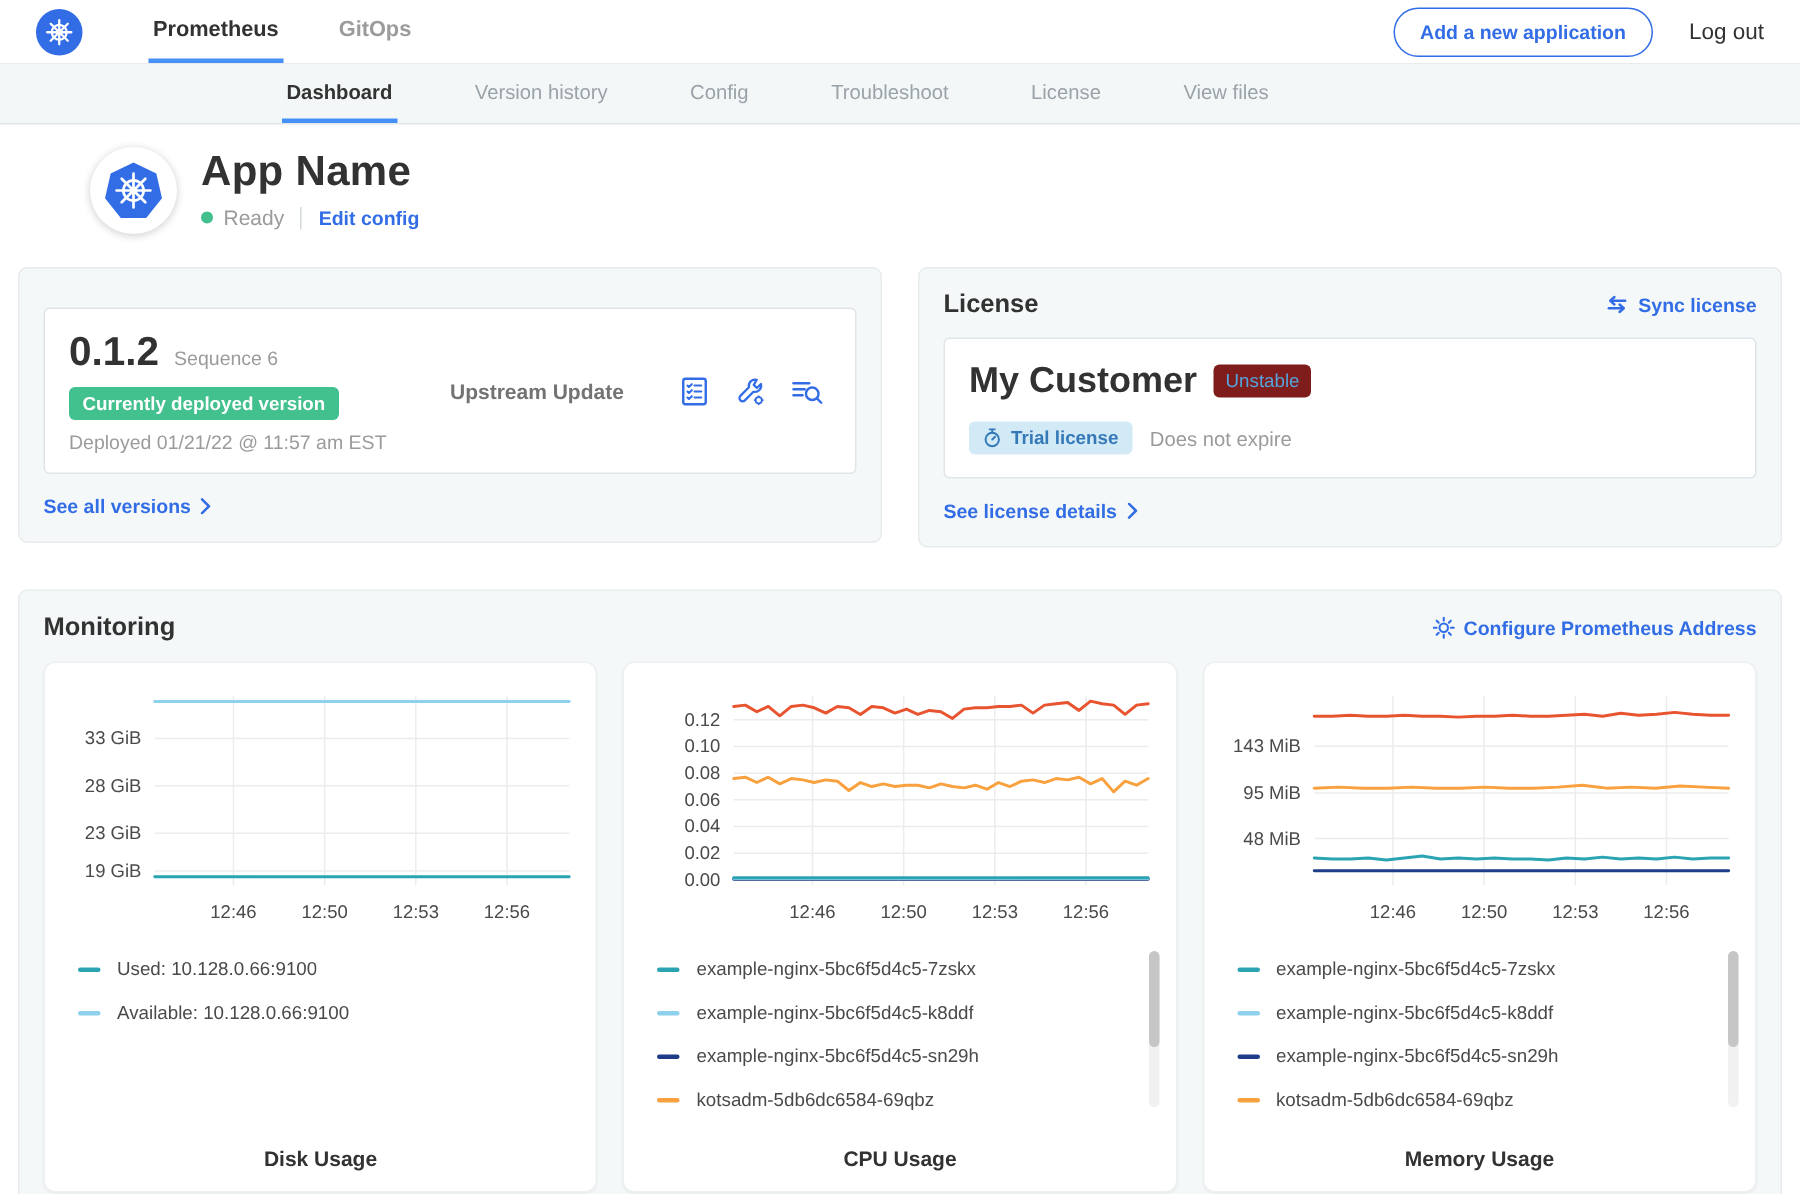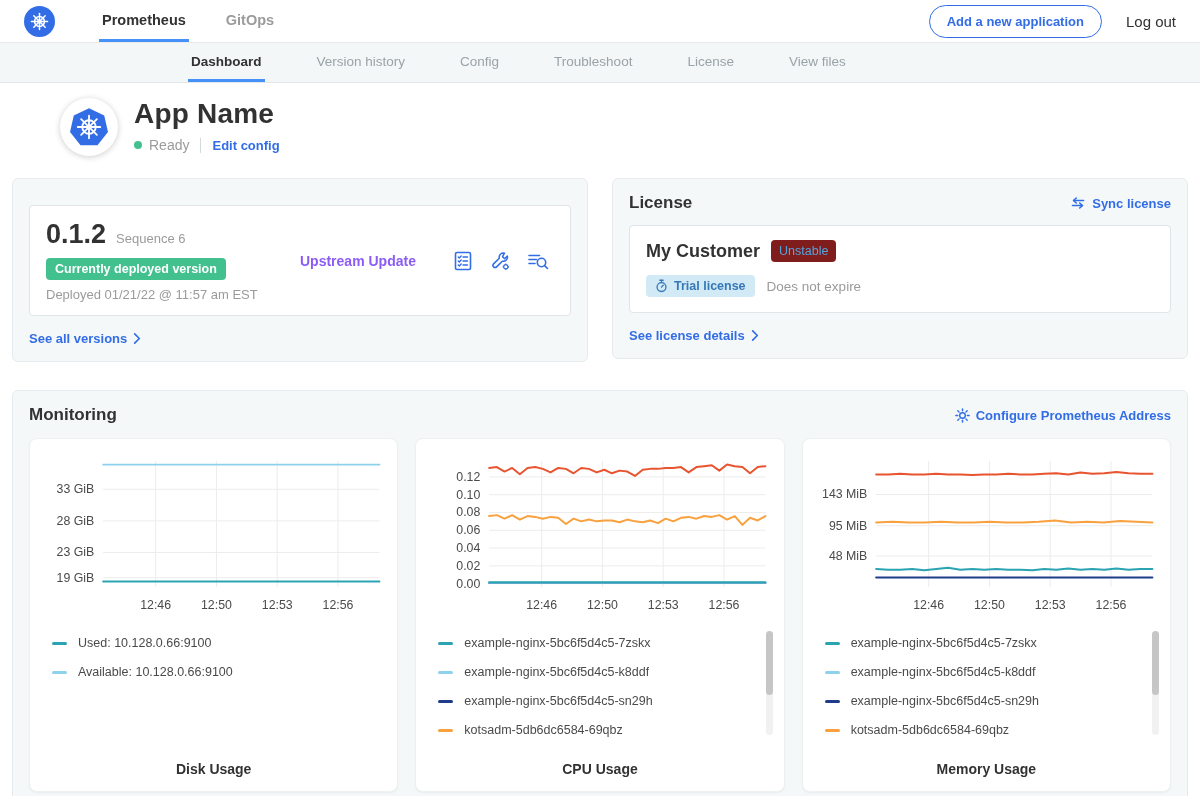--- a/index.html
+++ b/index.html
@@ -42,28 +42,28 @@
   .panel-actions { margin-left:auto; display:flex; gap:24px; align-items:center; }
   .inner-card { background:#fff; border:1px solid #dfe5e8; border-radius:4px; margin-top:12px; }
 
   .version-panel { width:576px; flex:none; }
   .v-body { padding:13px 16px; display:flex; align-items:center; }
   .v-left { width:248px; flex:none; }
   .v-number { display:flex; align-items:baseline; gap:10px; font-size:27px; font-weight:bold; }
   .v-seq { font-size:13px; color:#9b9b9b; font-weight:normal; }
   .deployed-badge { display:inline-block; background:#42c08e; color:#fff; font-weight:bold; font-size:12.5px; padding:4px 9px; border-radius:4px; margin:8px 0 7px; }
   .deploy-date { font-size:13px; color:#9b9b9b; }
-  .v-source { flex:1; color:#8b5cf6; font-weight:bold; font-size:14px; padding-left:6px; }
+  .v-source { flex:1; color:#737373; font-weight:bold; font-size:14px; padding-left:6px; }
   .v-icons { display:flex; gap:15px; color:#326de6; align-items:center; padding-right:4px; }
   .panel-footer { margin-top:13px; }
 
   .license-panel { flex:1; }
   .lic-body { padding:14px 16px 15px; }
   .lic-row1 { display:flex; align-items:center; }
-  .customer { font-size:18px; font-weight:bold; }
+  .customer { font-size:24px; font-weight:bold; }
   .badge-unstable { margin-left:11px; background:#7f1d1d; color:#55a3dc; font-size:12.5px; padding:4px 8px; border-radius:4px; }
   .lic-row2 { margin-top:13px; display:flex; align-items:center;text-align:right; }
   .badge-trial { background:#d2e9f6; color:#3579b8; font-weight:bold; font-size:12.5px; padding:4px 9px; border-radius:4px; display:inline-flex; align-items:center; gap:6px; }
   .expiry { margin-left:12px; font-size:13.5px; color:#9b9b9b; }
 
   
   .monitoring { margin:28px 12px 20px; padding:14px 16px 18px; }
   .charts-row { display:flex; gap:17px; margin-top:13px; }
   .chart-card { flex:1; min-width:0; background:#fff; border:1px solid #eef1f2; border-radius:8px; box-shadow:0 1px 2px rgba(0,0,0,.05); padding:12px 10px 14px; display:flex; flex-direction:column; }
   .plot svg { width:100%; display:block; }

